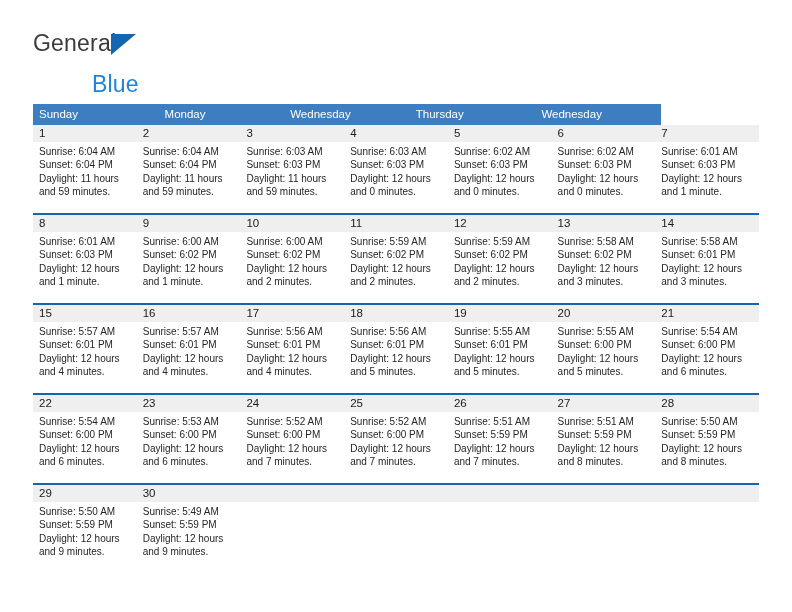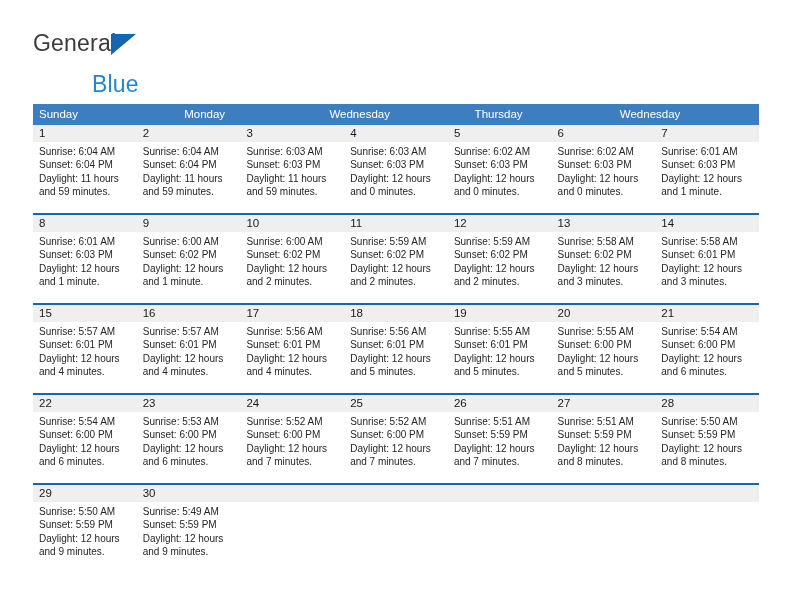--- a/index.html
+++ b/index.html
@@ -92,21 +92,21 @@
 
   
   .calendar {
     position: absolute;
     left: 33px;
     top: 104px;
     width: 726px;
   }
   .weekday-row {
     display: flex;
-    width: 726px;
+    width: 628px;
     background: #3c7ebf;
   }
   .weekday {
     flex: 1 1 0;
     box-sizing: border-box;
     height: 21px;
     line-height: 21px;
     padding-left: 6px;
     font-size: 11.5px;
     color: #ffffff;

